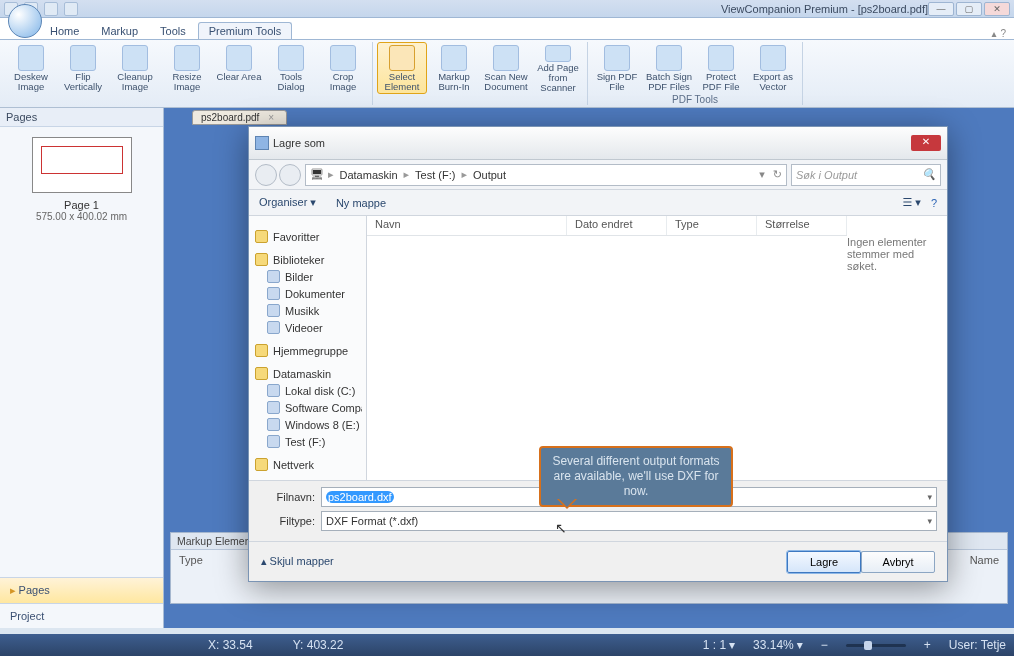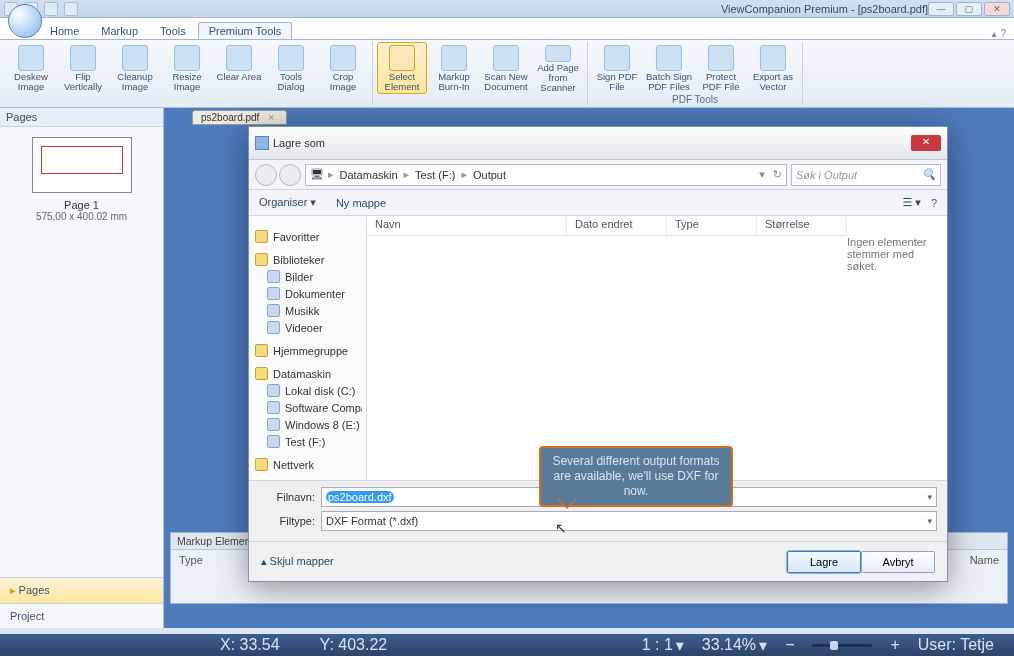--- a/index.html
+++ b/index.html
@@ -93,21 +93,21 @@
 
 
 .callout { position:absolute; left:539px; top:446px; width:194px; background:#5a7a99; border:2px solid #d7701b; border-radius:4px; padding:6px 8px; color:#d9e4ee; font-size:12px; text-align:center; line-height:15px; z-index:200; }
 .callout::after { content:""; position:absolute; left:16px; bottom:-14px; width:0; height:0; border:10px solid transparent; border-top-color:#d7701b; }
 .callout::before { content:""; position:absolute; left:18px; bottom:-10px; width:0; height:0; border:8px solid transparent; border-top-color:#5a7a99; z-index:1; }
 
 
 .cursor { position:absolute; left:555px; top:520px; font-size:14px; z-index:201; pointer-events:none; }
 
 
-.statusbar { position:absolute; left:0; right:0; bottom:0; height:22px; background:linear-gradient(#3e5e8f,#2c4468); color:#d6e2f2; font-size:16px; display:flex; align-items:center; padding:0 20px; gap:38px; }
+.statusbar { position:absolute; left:0; right:0; bottom:0; height:22px; background:linear-gradient(#3e5e8f,#2c4468); color:#d6e2f2; font-size:12px; display:flex; align-items:center; padding:0 8px; gap:38px; }
 .statusbar .mid { margin-left:200px; display:flex; gap:40px; }
 .statusbar .right { margin-left:auto; display:flex; gap:18px; align-items:center; }
 .status-item { display:flex; align-items:center; gap:3px; }
 .slider { width:60px; height:3px; background:#1f3351; border-radius:2px; position:relative; }
 .slider::after { content:""; position:absolute; left:18px; top:-3px; width:8px; height:9px; background:#c7d6ec; border-radius:2px; }
 </style>
 </head>
 <body>
 
 <div class="orb"></div>

